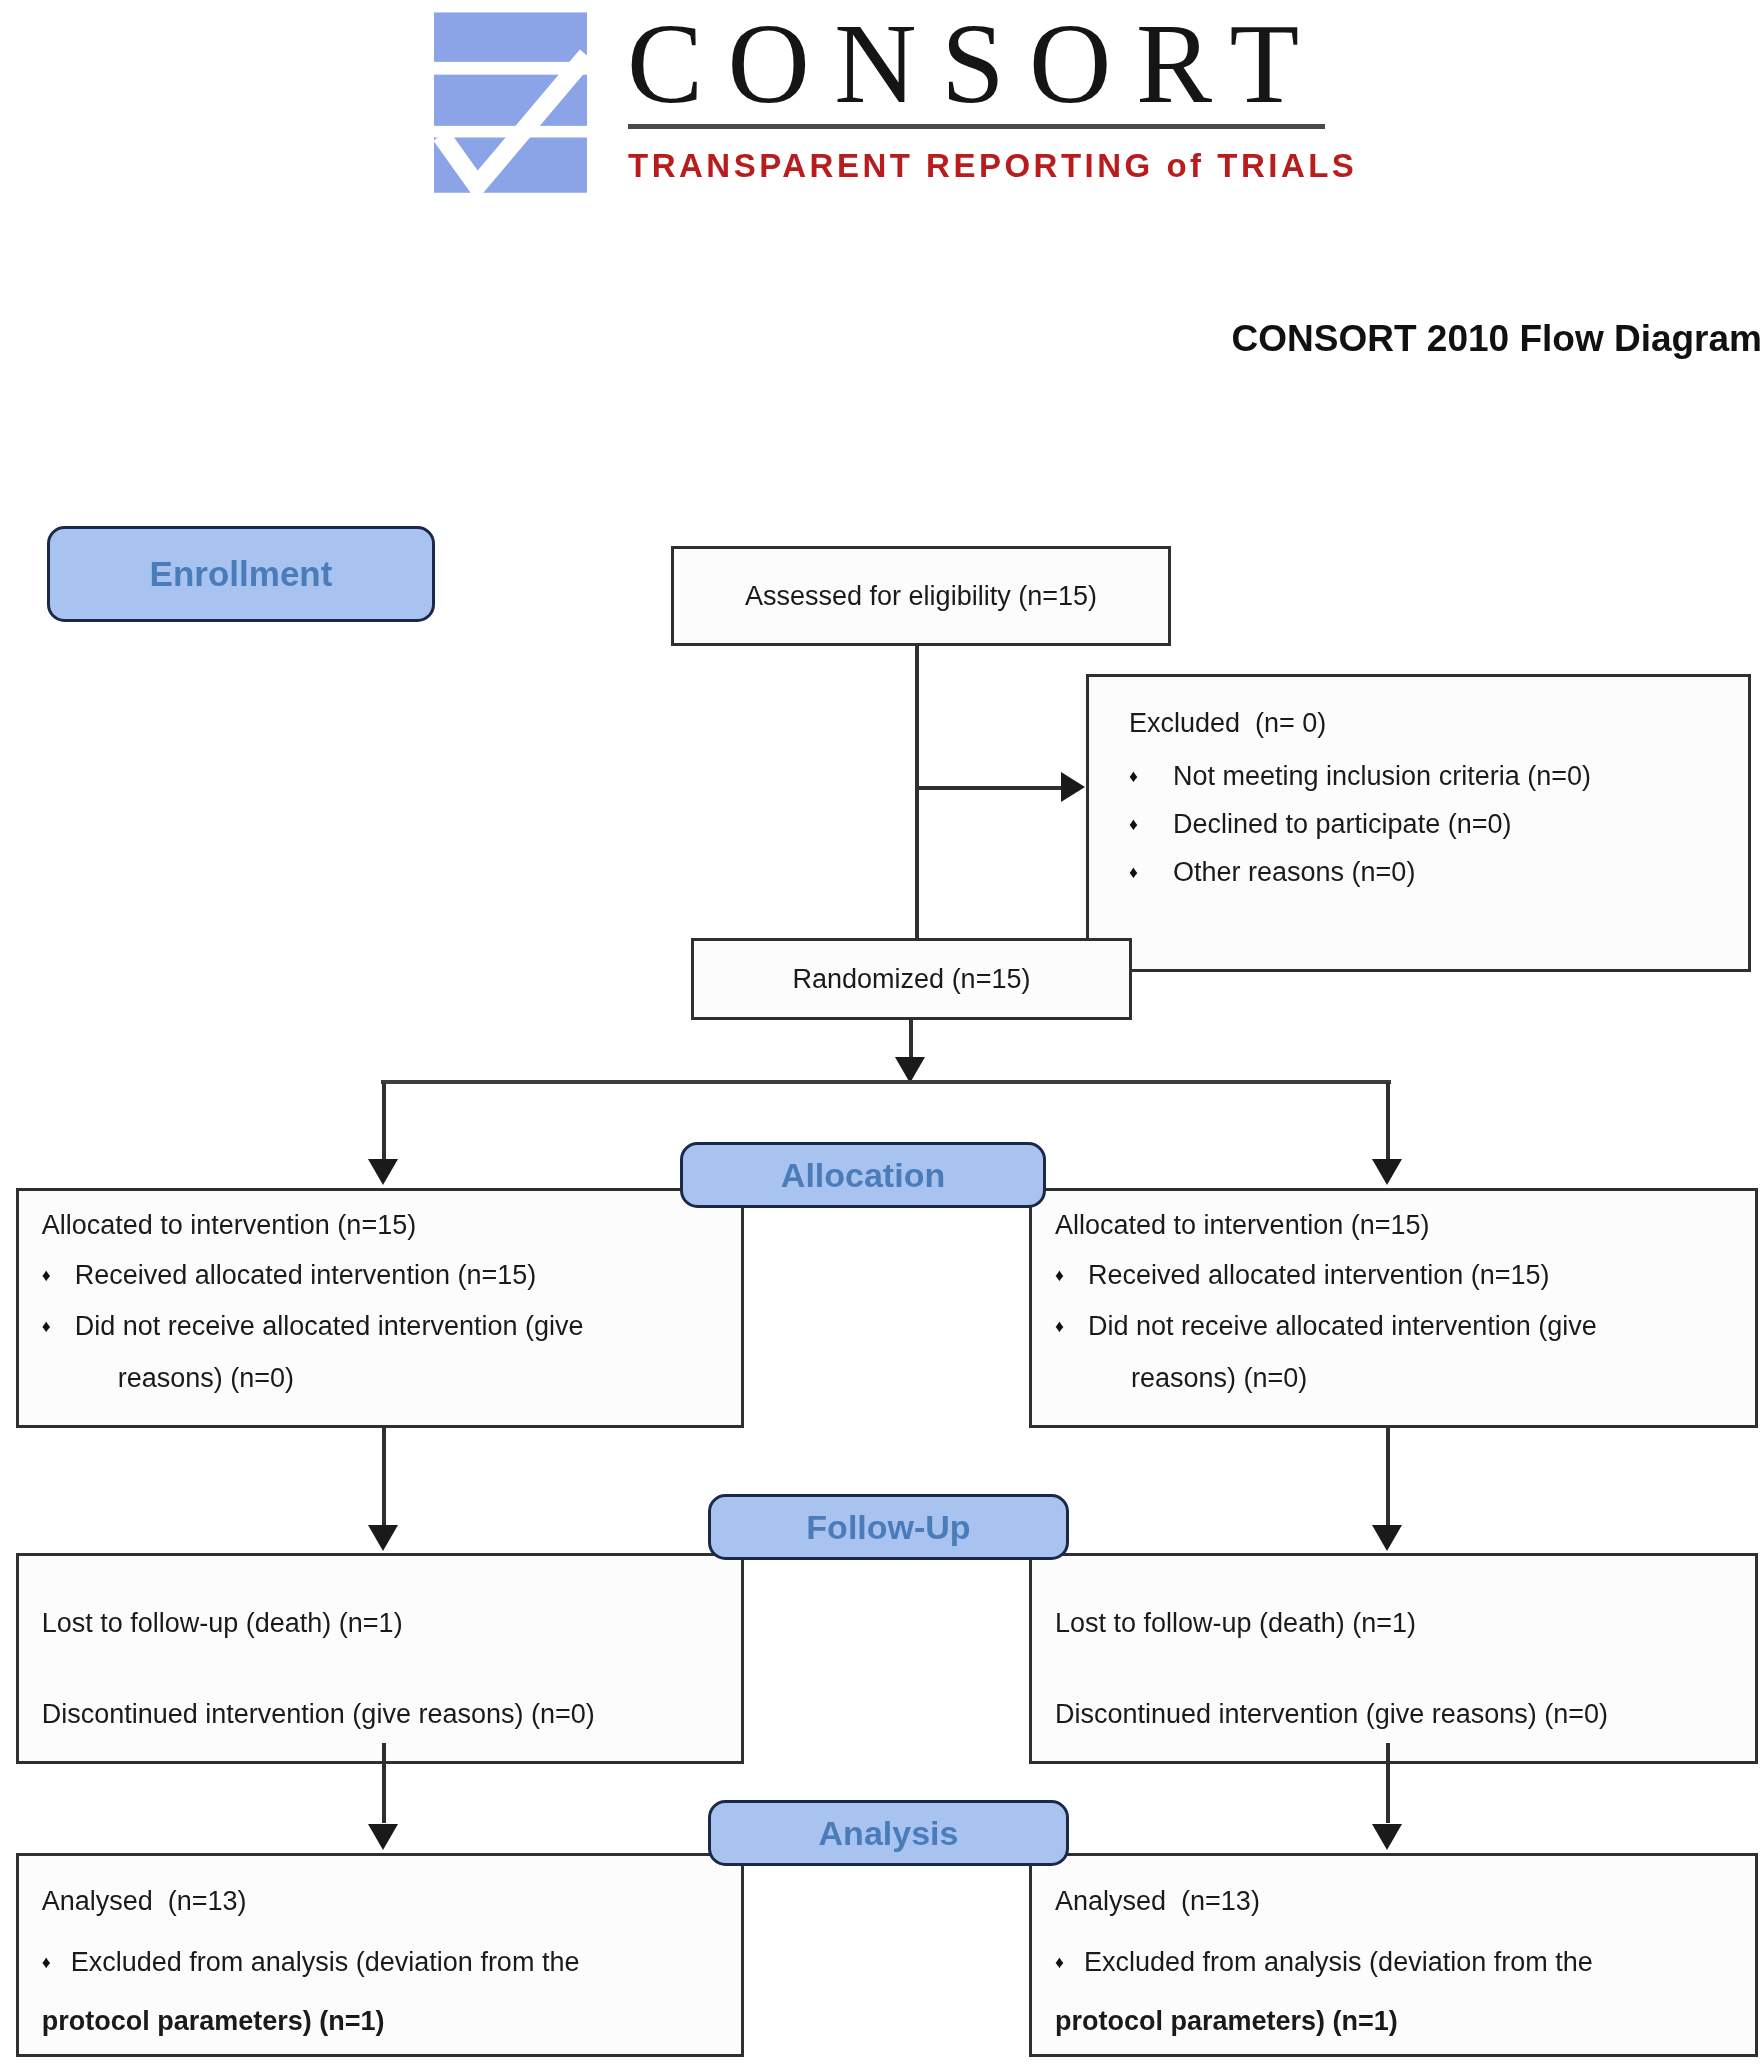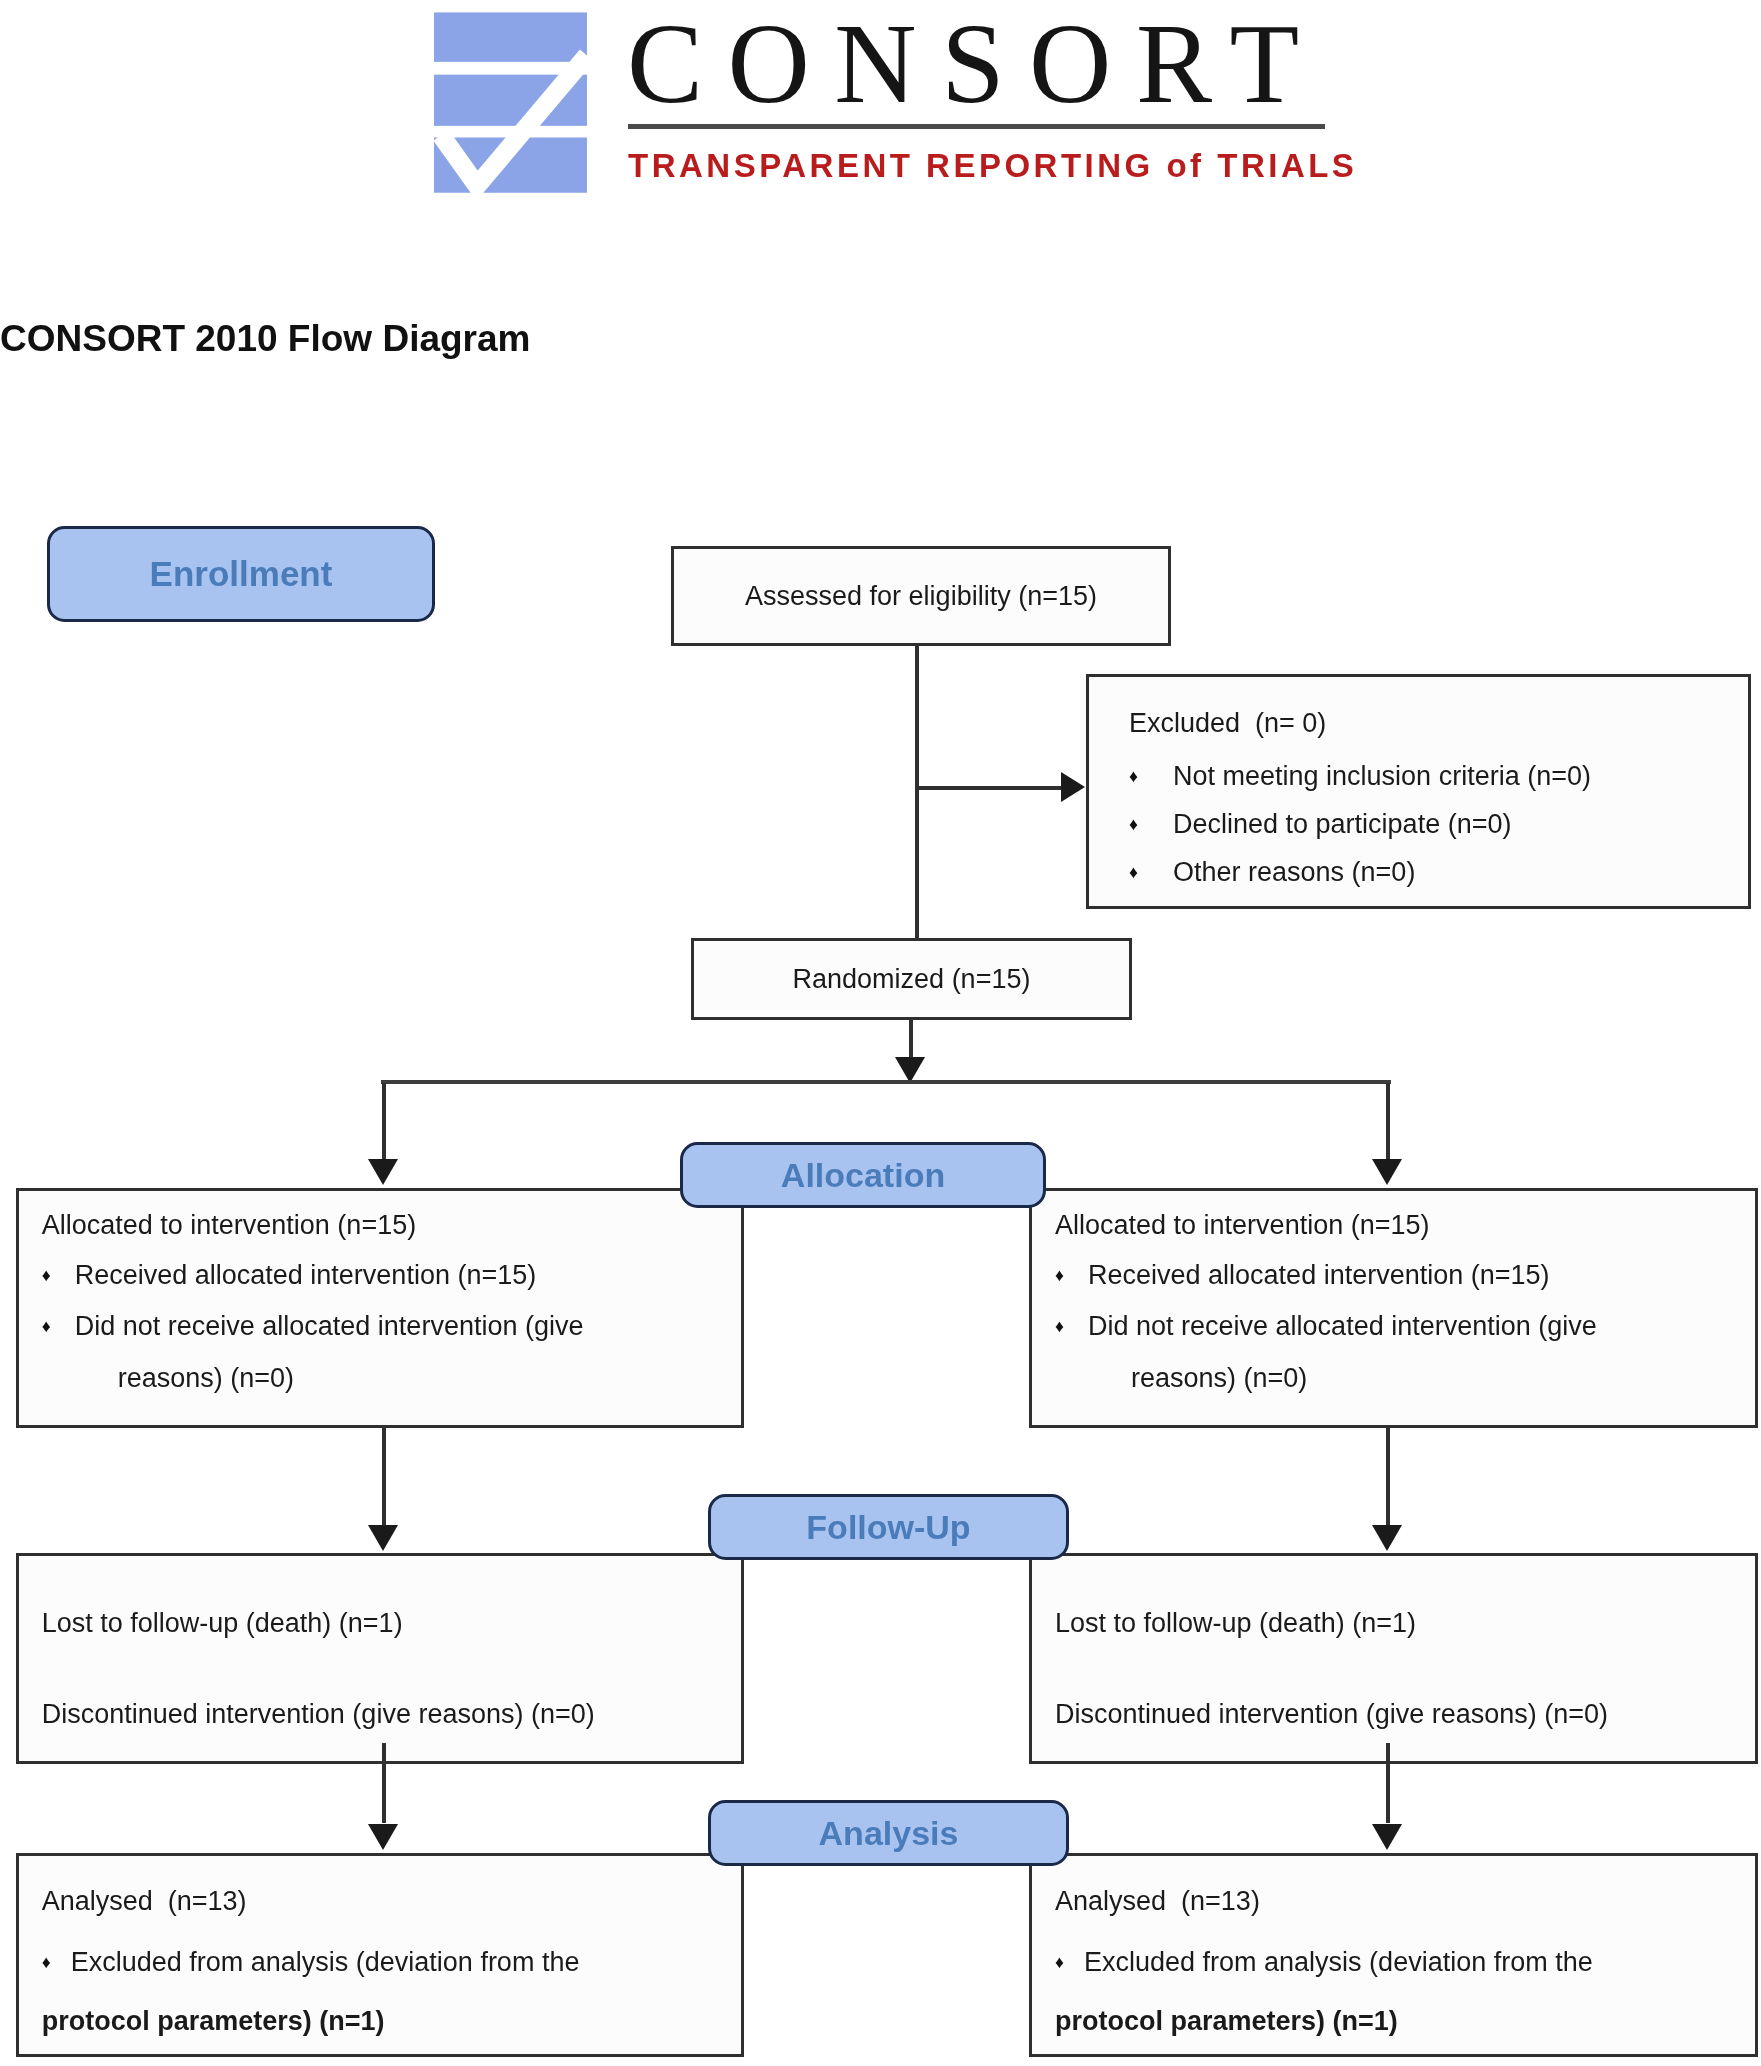--- a/index.html
+++ b/index.html
@@ -10,41 +10,41 @@
   .logo-mark{position:absolute;left:434px;top:10.5px;width:153px;height:182px;}
   .logo-mark svg{display:block;}
   .wordmark{position:absolute;left:627px;top:4.7px;width:705px;height:117px;
             font-family:"Liberation Serif",serif;font-size:114px;line-height:117px;
             letter-spacing:24.5px;color:#151515;white-space:nowrap;}
   .logo-rule{position:absolute;left:628px;top:124px;width:697px;height:5.2px;background:#4a4a4a;}
   .tagline{position:absolute;left:628px;top:147px;width:700px;
            font-size:33px;font-weight:bold;letter-spacing:3.5px;color:#b91c1c;white-space:nowrap;}
 
   
-  .page-title{position:absolute;left:0;top:318px;width:1762px;text-align:left;
+  .page-title{position:absolute;left:0;top:318px;width:1762px;text-align:right;
               font-size:37px;font-weight:bold;color:#111;}
 
   
   .pill{position:absolute;display:flex;align-items:center;justify-content:center;
         background:#a9c3f1;border:3.5px solid #1b2949;border-radius:17.5px;
         font-size:34px;font-weight:bold;color:#4b7cba;box-sizing:border-box;z-index:3;}
   .pill-enrollment{left:47px;top:526px;width:388px;height:96px;font-size:35px;}
   .pill-allocation{left:680px;top:1142px;width:366px;height:66px;}
   .pill-followup{left:708px;top:1494px;width:361px;height:66px;}
   .pill-analysis{left:708px;top:1800px;width:361px;height:66px;}
 
   
   .box{position:absolute;background:#fcfcfc;border:3.5px solid #2f2f2f;box-sizing:border-box;
        font-size:27px;color:#1a1a1a;z-index:1;line-height:33px;}
   .t{white-space:pre-wrap;}
   .box-assessed{left:671px;top:546px;width:500px;height:100px;
                 display:flex;align-items:center;justify-content:center;font-size:27px;text-align:right;}
   .box-randomized{left:691px;top:938px;width:441px;height:82px;
                   display:flex;align-items:center;justify-content:center;font-size:27px;}
-  .box-excluded{left:1086px;top:674px;width:665px;height:235px;padding:30px 17.5px 0 40px;}
+  .box-excluded{left:1086px;top:674px;width:665px;height:298px;padding:30px 17.5px 0 40px;}
   .box-excluded .title{margin-bottom:20px;}
   .box-alloc-l{left:15.7px;top:1188px;width:728px;height:240px;padding:17.5px 14px 0 23px;}
   .box-alloc-r{left:1029px;top:1188px;width:729px;height:240px;padding:17.5px 14px 0 23px;}
   .box-fu-l{left:15.7px;top:1553px;width:728px;height:211px;padding:51px 14px 0 23px;}
   .box-fu-r{left:1029px;top:1553px;width:729px;height:211px;padding:51px 14px 0 23px;}
   .box-an-l{left:15.7px;top:1853px;width:728px;height:204px;padding:29px 14px 0 23px;}
   .box-an-r{left:1029px;top:1853px;width:729px;height:204px;padding:29px 14px 0 23px;}
   .fu-line2{margin-top:58px;}
   .an-bullet{margin-top:28px;}
   .an-wrap{margin-top:26px;font-weight:bold;}

